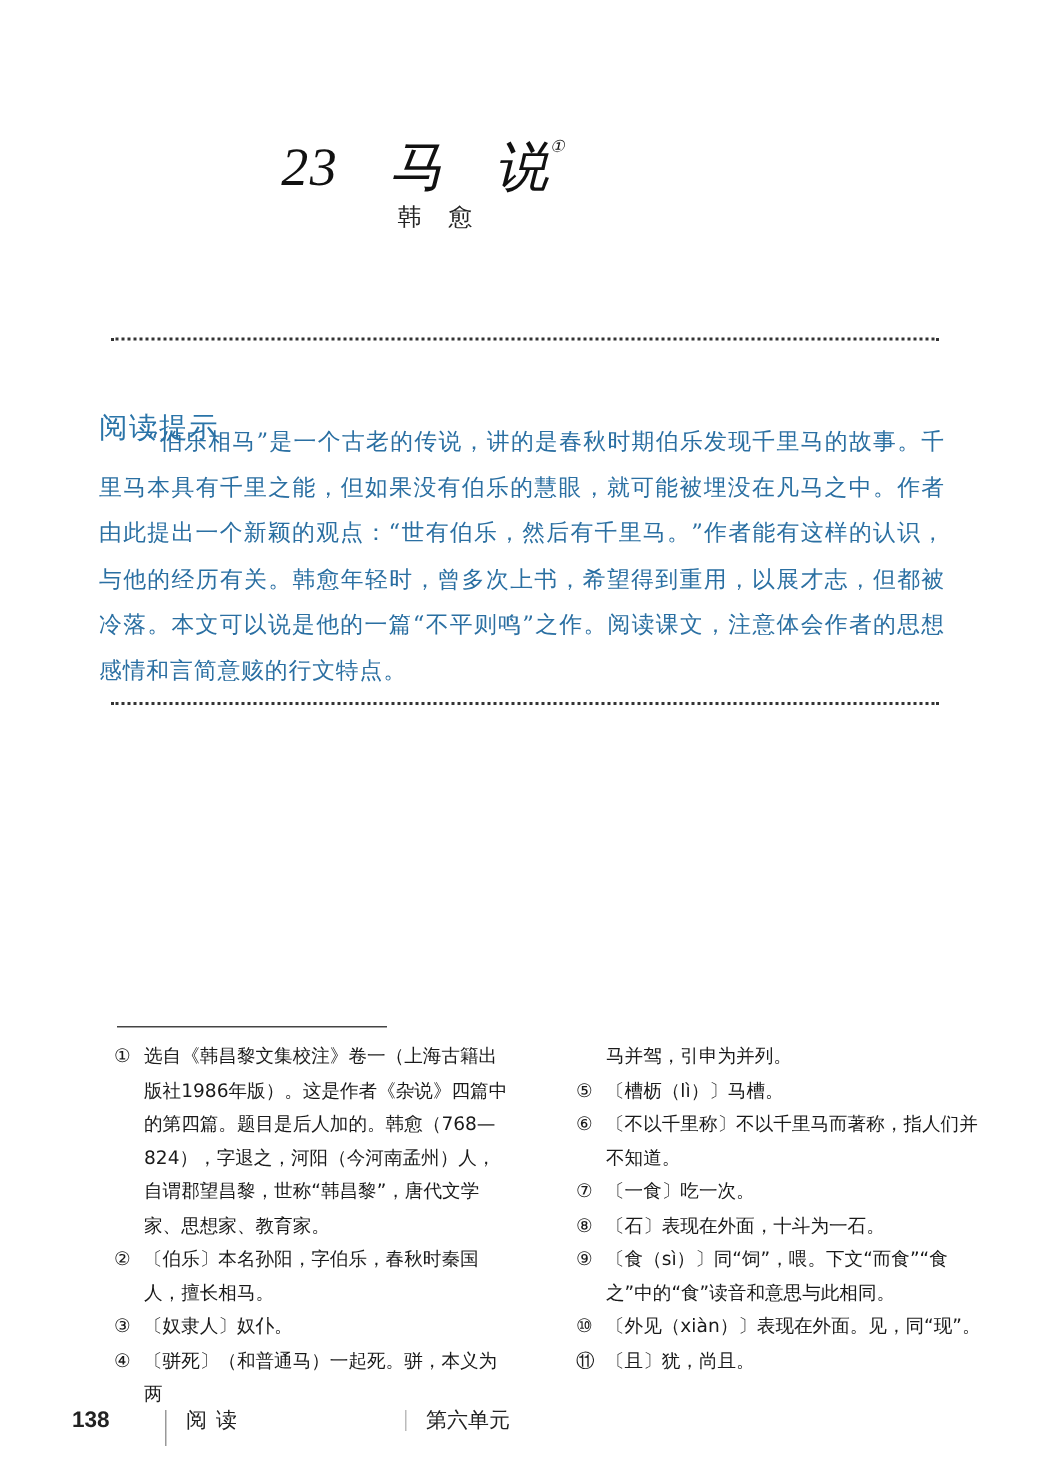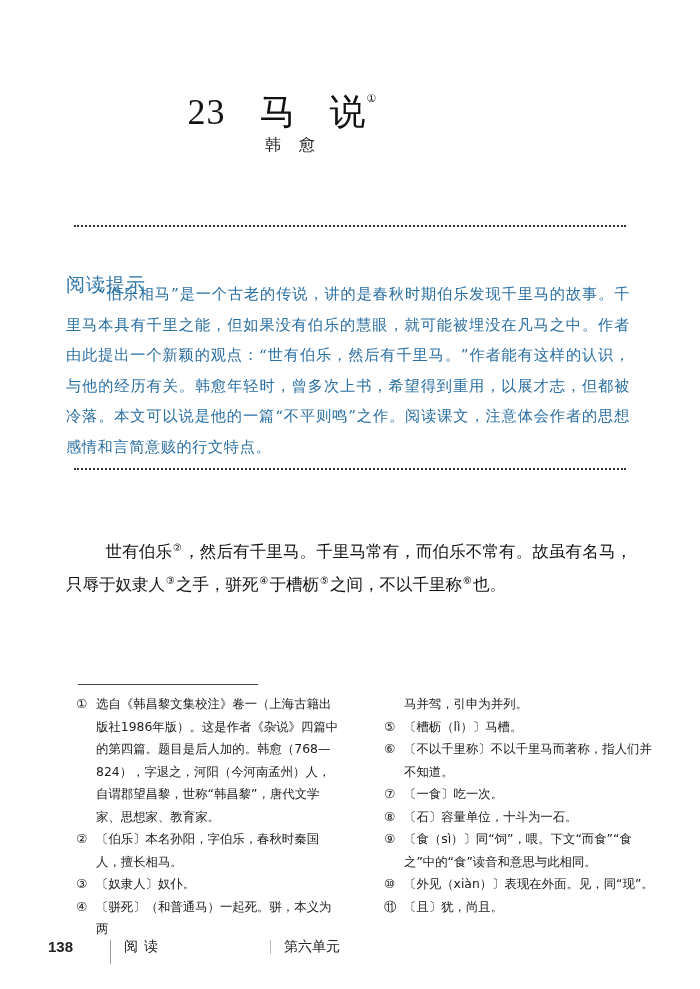--- a/index.html
+++ b/index.html
@@ -1,21 +1,21 @@
 <!DOCTYPE html>
 <html><head>
 <meta charset="utf-8">
 <style>
   html, body { margin: 0; padding: 0; background: #ffffff; }
   body { width: 700px; height: 989px; position: relative; overflow: hidden;
          font-family: "DejaVu Serif", "Liberation Serif", serif; color: #1a1a1a; }
   .abs { position: absolute; }
 
   .title { left: 0; width: 564px; top: 78px; text-align: center;
-           font-family: "Liberation Serif", "DejaVu Serif", serif; font-size: 36px; line-height: 40px; color: #111; }
+           font-family: "Liberation Serif", "DejaVu Serif", serif; font-size: 36px; line-height: 40px; color: #111; font-style: italic; }
   .title .num { font-family: "Liberation Serif", serif; letter-spacing: 1px; }
   .title .gap { display: inline-block; width: 34px; }
   .title sup { font-size: 11px; vertical-align: 22px; margin-left: 1px; }
 
   .author { left: 0; width: 580px; top: 135px; text-align: center; font-size: 16px; color: #222; letter-spacing: 0; font-family: Liberation Serif, serif; }
   .author .gap { display: inline-block; width: 18px; }
 
   .dots { left: 74px; width: 552px; height: 0; border-top: 2px dotted #333; }
   .dots.top { top: 225px; }
   .dots.bot { top: 468px; }
@@ -61,21 +61,20 @@
 <div class="abs dots top"></div>
 
 <div class="abs tip-heading">阅读提示</div>
 <div class="abs tip-body">
   <p>“伯乐相马”是一个古老的传说，讲的是春秋时期伯乐发现千里马的故事。千里马本具有千里之能，但如果没有伯乐的慧眼，就可能被埋没在凡马之中。作者由此提出一个新颖的观点：“世有伯乐，然后有千里马。”作者能有这样的认识，与他的经历有关。韩愈年轻时，曾多次上书，希望得到重用，以展才志，但都被冷落。本文可以说是他的一篇“不平则鸣”之作。阅读课文，注意体会作者的思想感情和言简意赅的行文特点。</p>
 </div>
 
 <div class="abs dots bot"></div>
 
 <div class="abs main">
-  <p><span>世有伯乐</span><sup>②</sup><span>，然后有千里马。千里马常有，而伯乐不常有。故虽有名马，只辱于奴隶人</span><sup>③</sup><span>之手，骈死</span><sup>④</sup><span>于槽枥</span><sup>⑤</sup><span>之间，不以千里称</span><sup>⑥</sup><span>也。</span></p>
 </div>
 
 <div class="abs fn-rule"></div>
 
 <div class="abs fn-col left">
   <div class="fn">
       <span class="mk">①</span>
       <span class="tx">选自《韩昌黎文集校注》卷一（上海古籍出版社1986年版）。这是作者《杂说》四篇中的第四篇。题目是后人加的。韩愈（768—824），字退之，河阳（今河南孟州）人，自谓郡望昌黎，世称“韩昌黎”，唐代文学家、思想家、教育家。</span>
     </div>
   <div class="fn">
@@ -103,21 +102,21 @@
   <div class="fn">
       <span class="mk">⑥</span>
       <span class="tx">〔不以千里称〕不以千里马而著称，指人们并不知道。</span>
     </div>
   <div class="fn">
       <span class="mk">⑦</span>
       <span class="tx">〔一食〕吃一次。</span>
     </div>
   <div class="fn">
       <span class="mk">⑧</span>
-      <span class="tx">〔石〕容量单位，十斗为一石。</span>
+      <span class="tx">〔石〕表现在外面，十斗为一石。</span>
     </div>
   <div class="fn">
       <span class="mk">⑨</span>
       <span class="tx">〔食（sì）〕同“饲”，喂。下文“而食”“食之”中的“食”读音和意思与此相同。</span>
     </div>
   <div class="fn">
       <span class="mk">⑩</span>
       <span class="tx">〔外见（xiàn）〕表现在外面。见，同“现”。</span>
     </div>
   <div class="fn">

